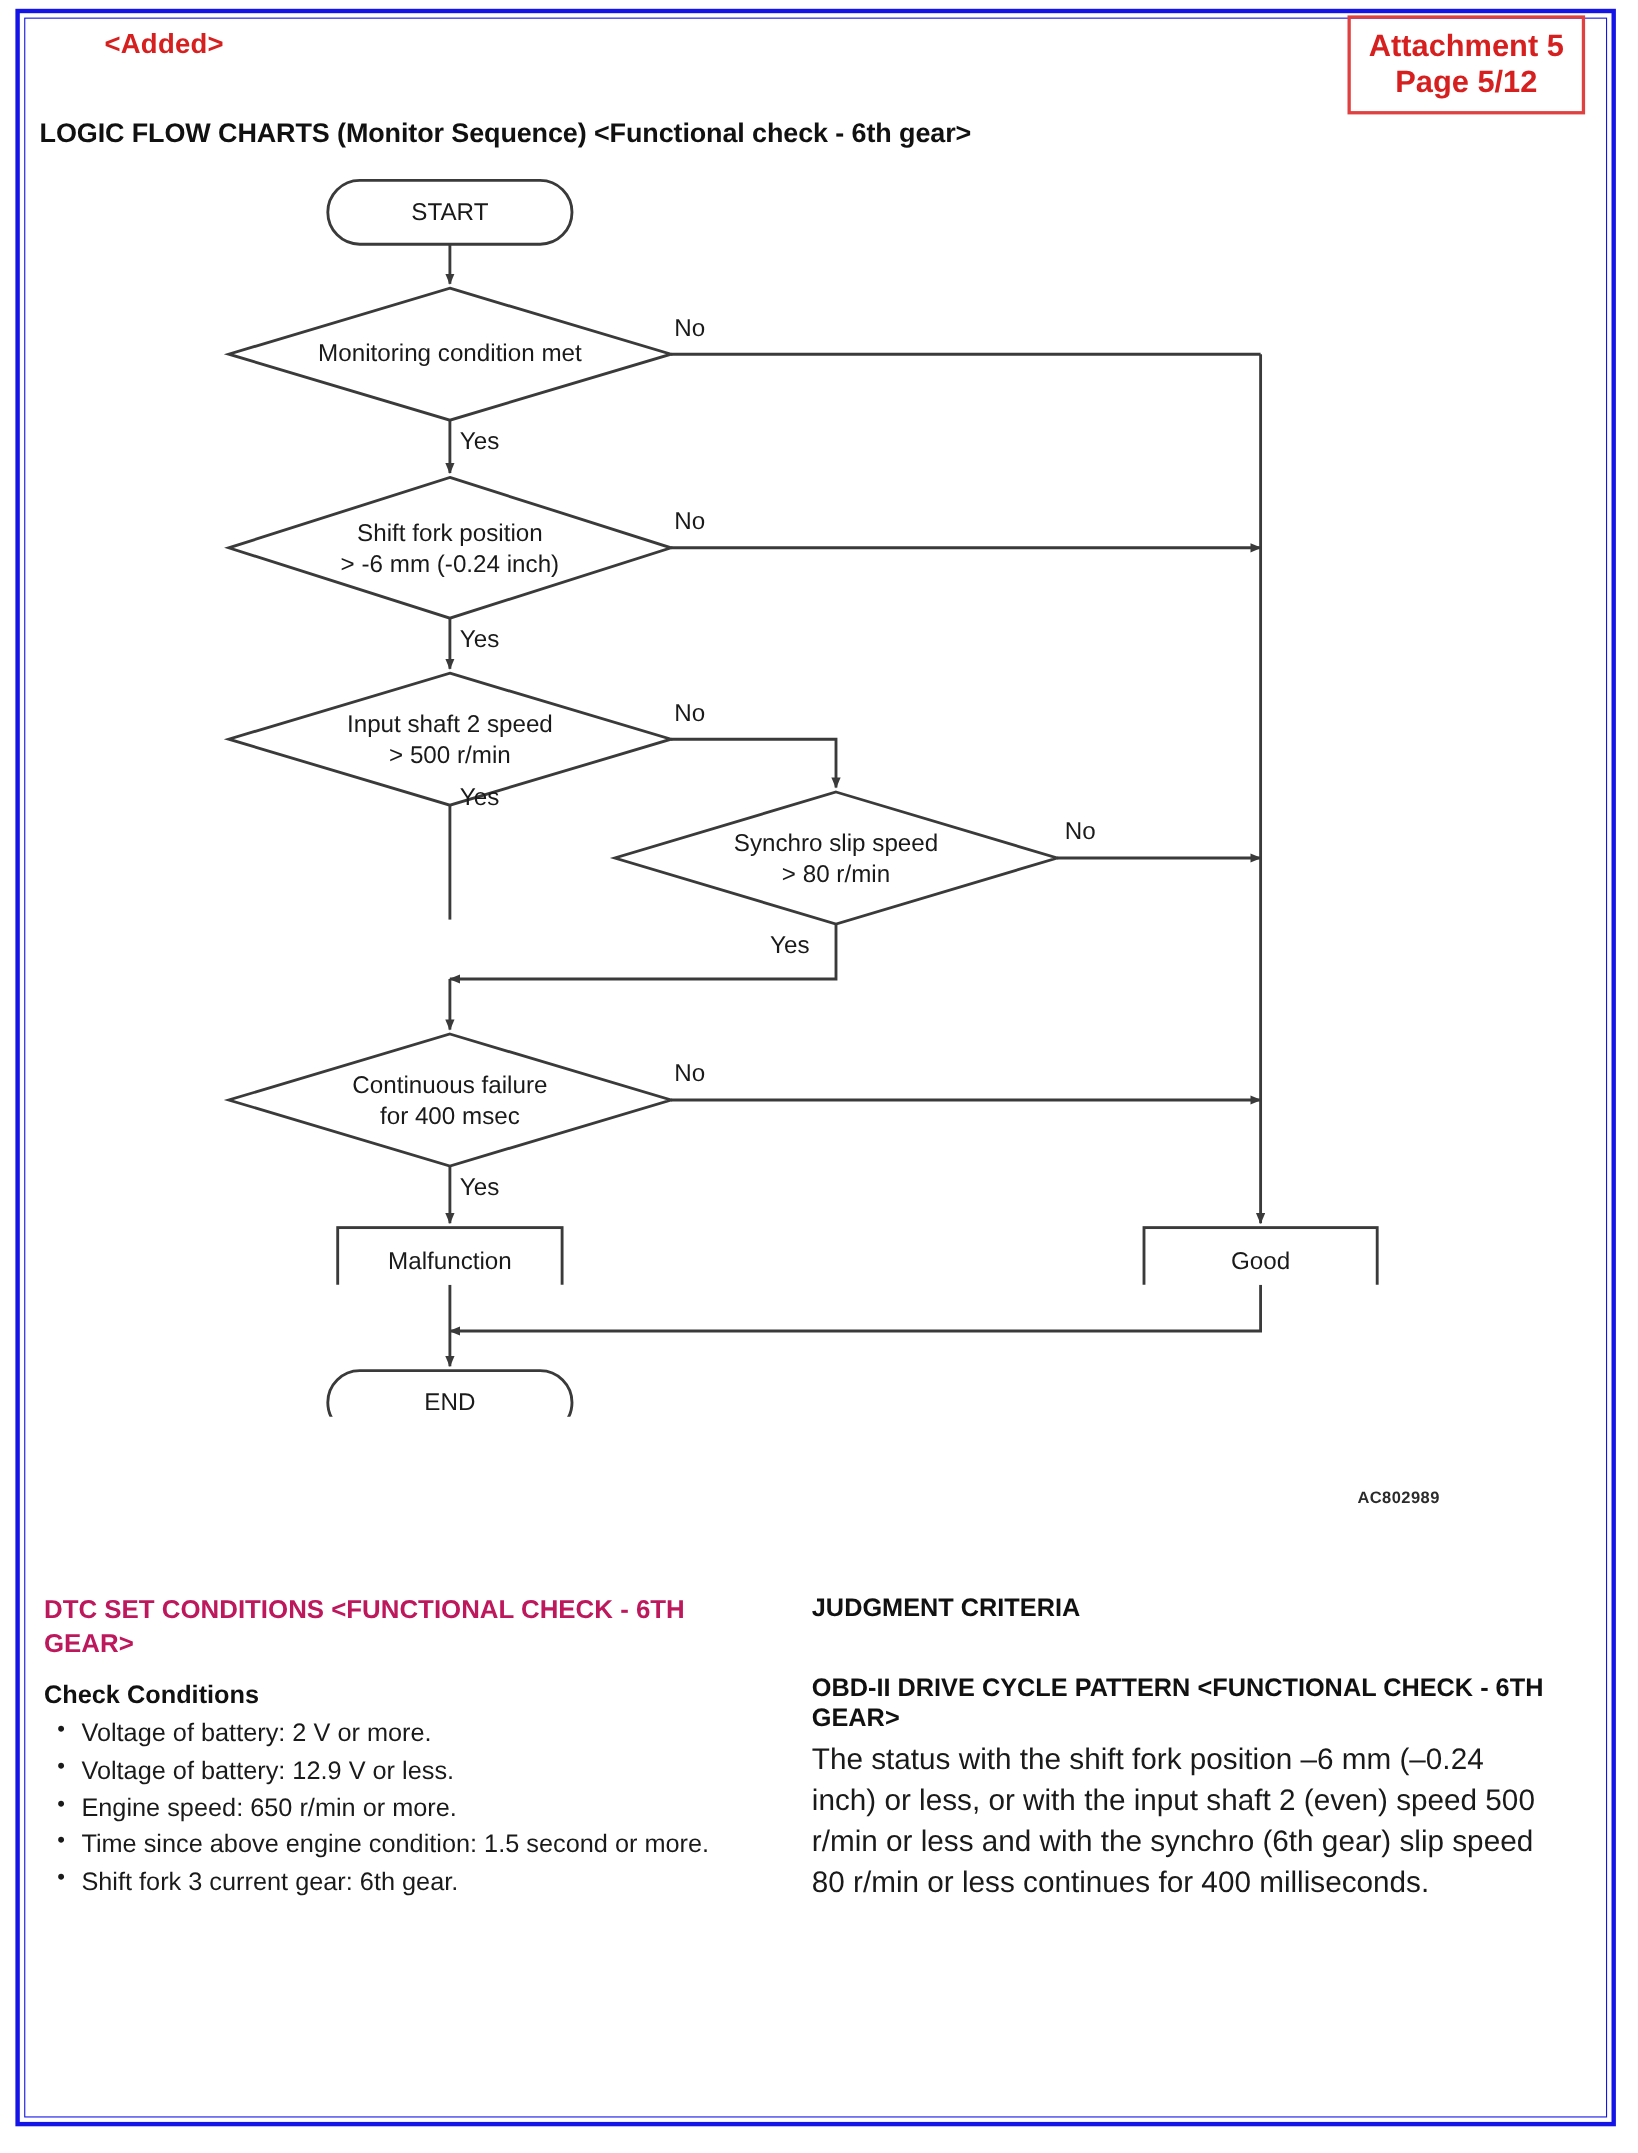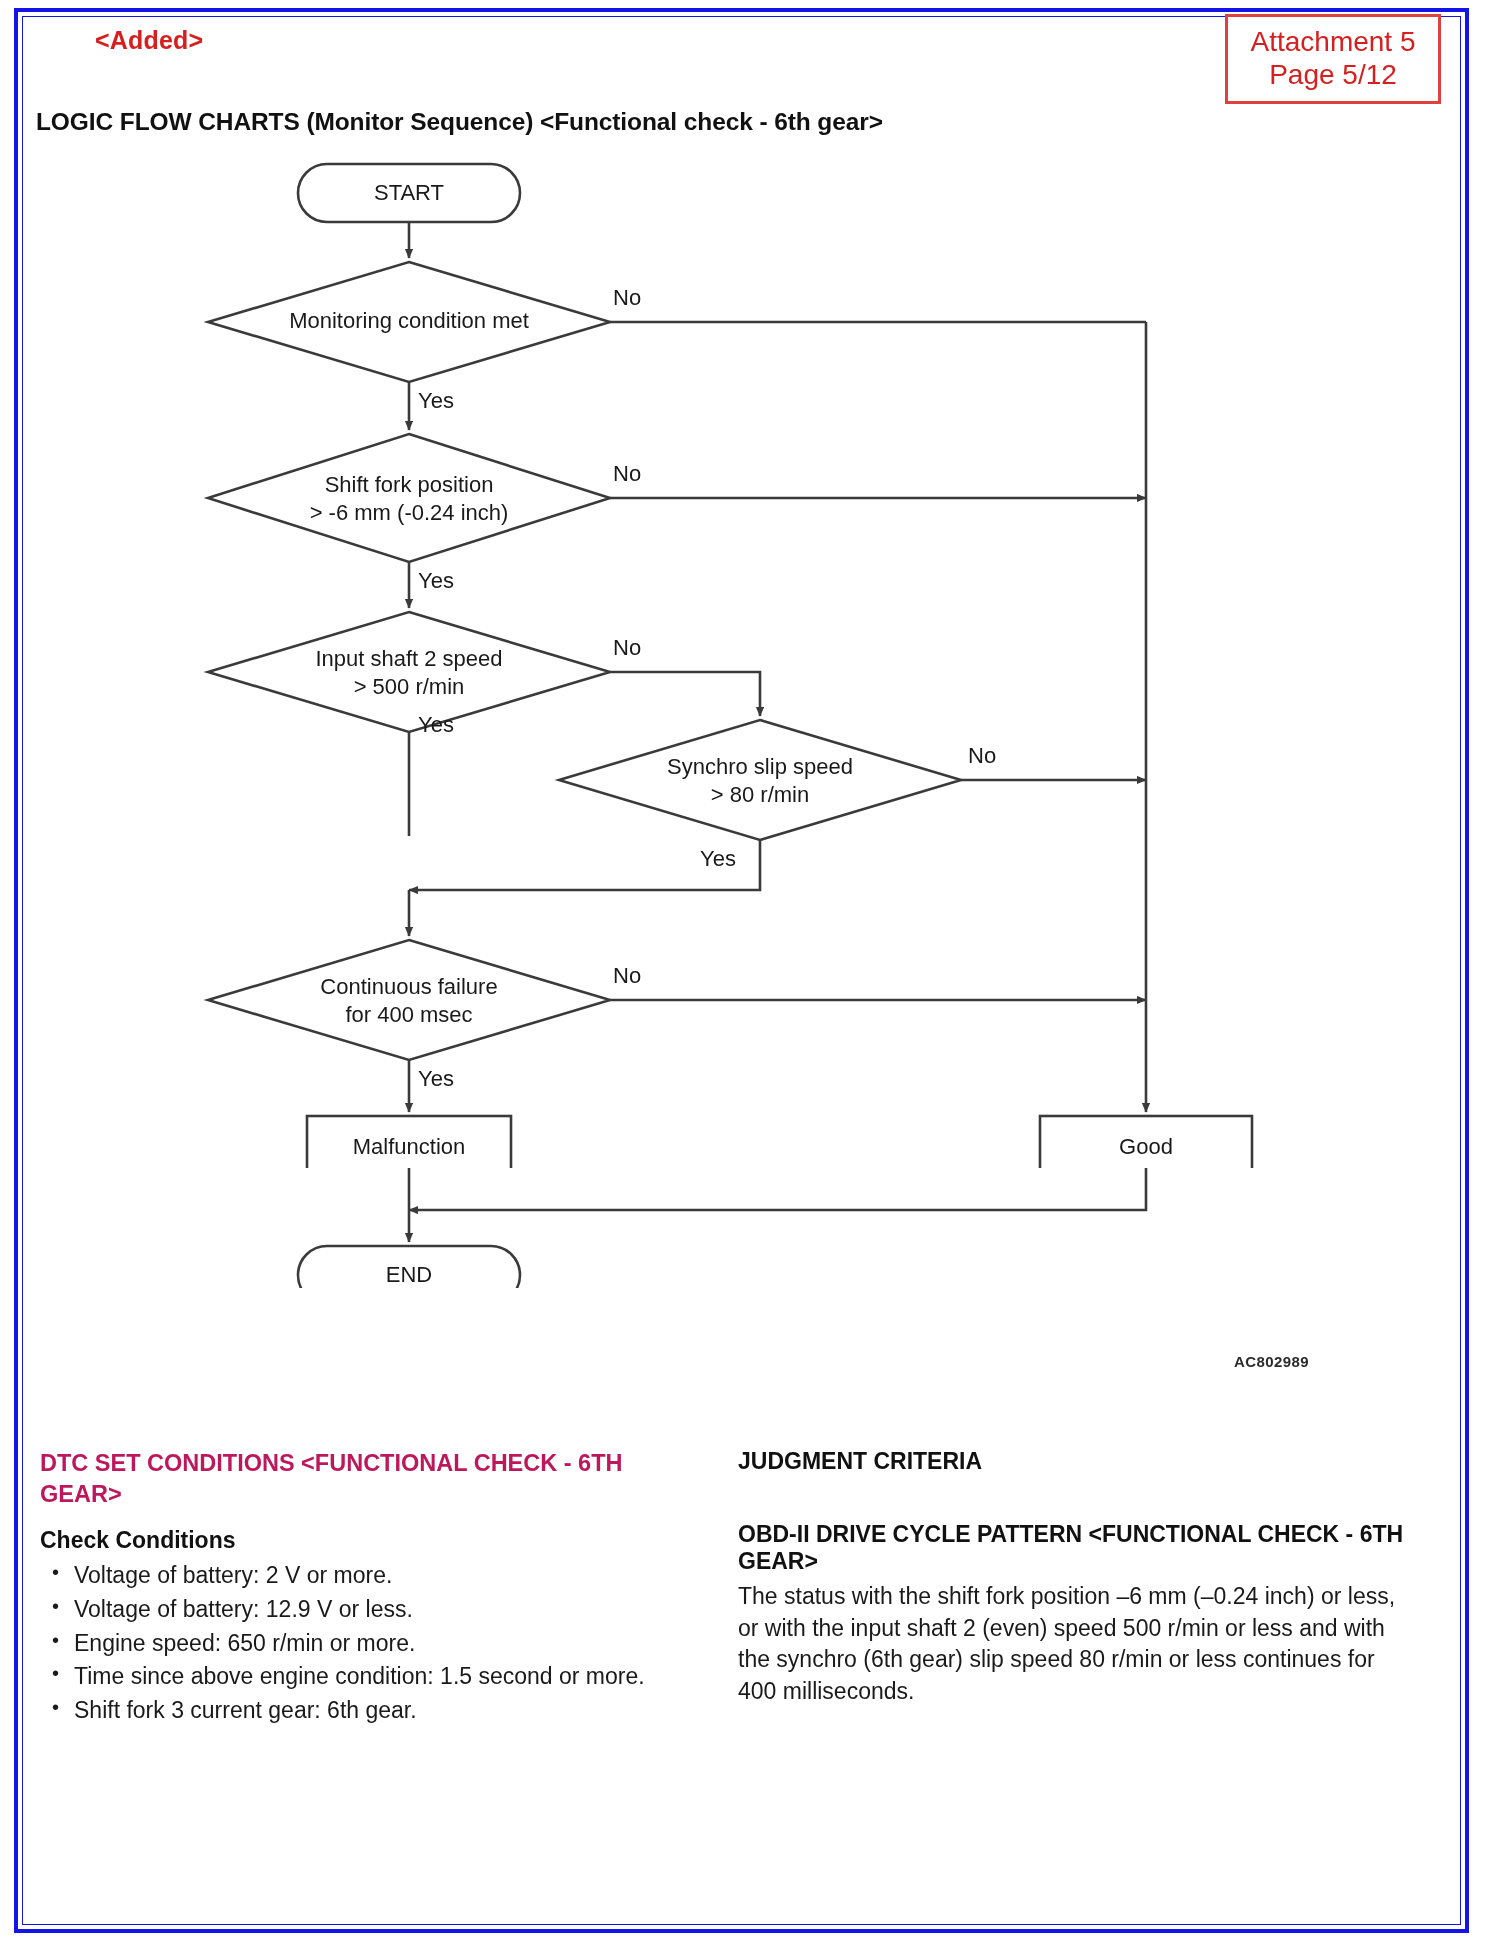--- a/index.html
+++ b/index.html
@@ -47,21 +47,21 @@
     letter-spacing: .2px;
   }
   #attachment-stamp {
     position: absolute;
     right: 48px;
     top: 14px;
     width: 216px;
     border: 3px solid #e04040;
     color: #d62020;
     font-size: 28px;
-    font-weight: normal;
+    font-weight: bold;
     text-align: center;
     padding: 8px 4px 10px 4px;
     line-height: 1.18;
     box-sizing: border-box;
   }
   #attachment-stamp div { white-space: nowrap; }
 
   #doc-title {
     position: absolute;
     left: 36px;
@@ -138,21 +138,21 @@
     margin-bottom: 2px;
   }
   ul.bullets li::before {
     content: "\2022";
     position: absolute;
     left: -22px;
     top: -1px;
     font-size: 20px;
   }
   p.body-text {
-    font-size: 23px;
+    font-size: 27px;
     color: #1a1a1a;
     line-height: 1.38;
     margin: 0;
   }
   .gap-lg { height: 40px; }
 </style>
 </head>
 <body>
 
 <div id="page-frame">

